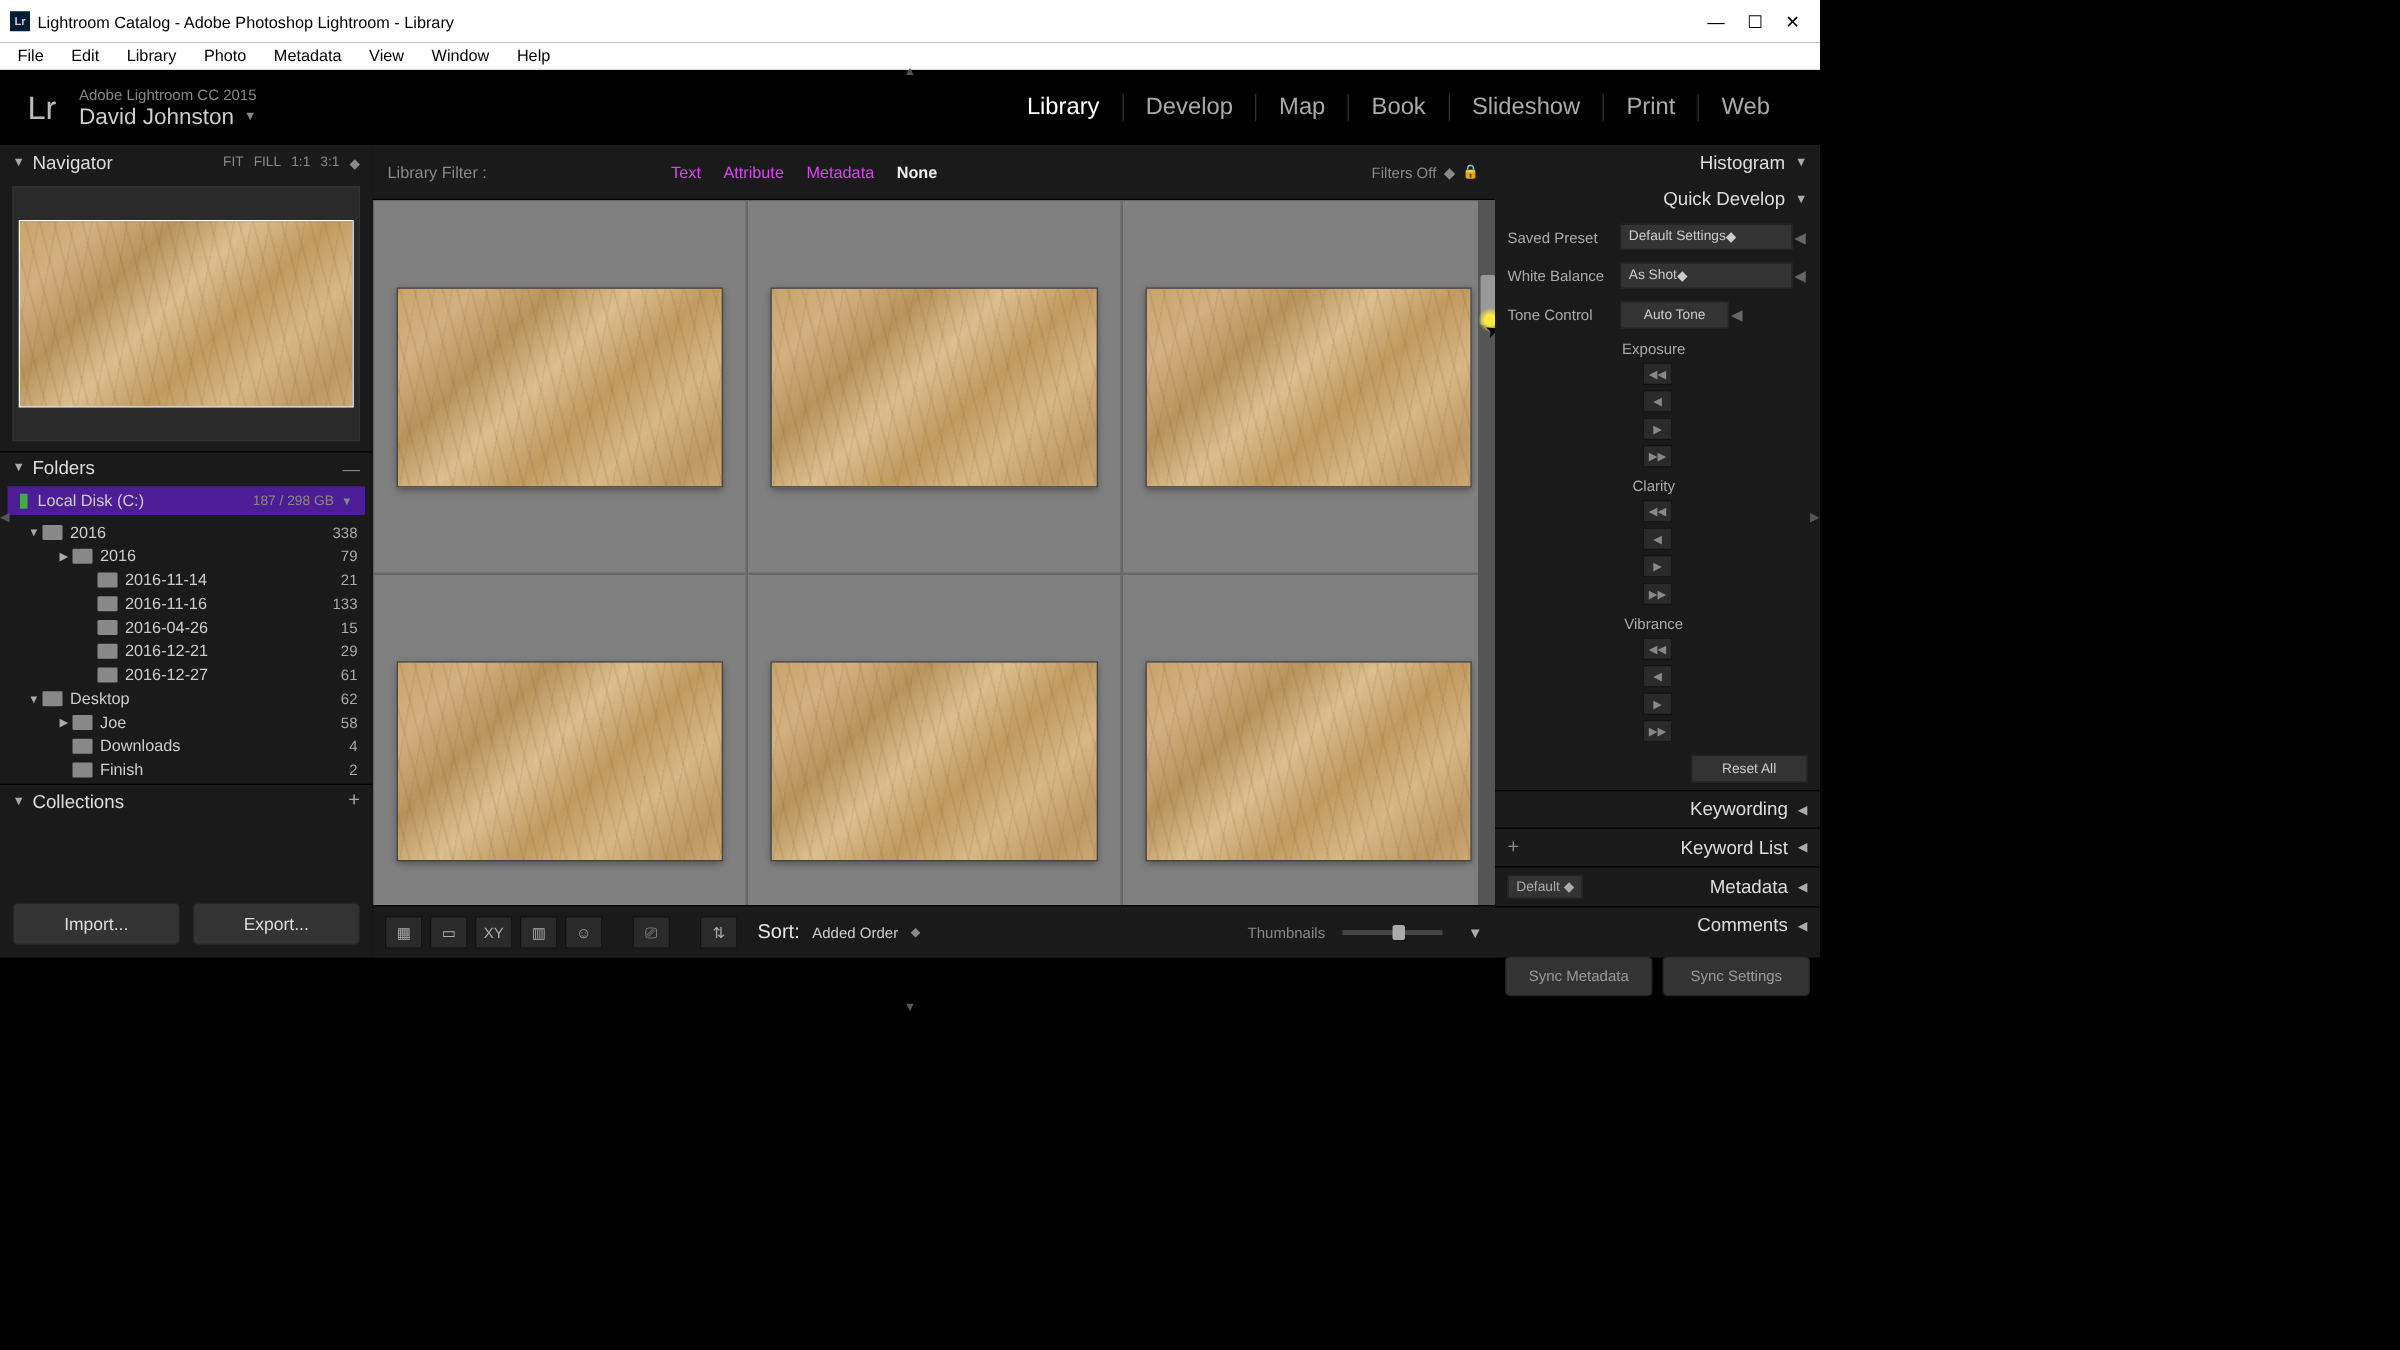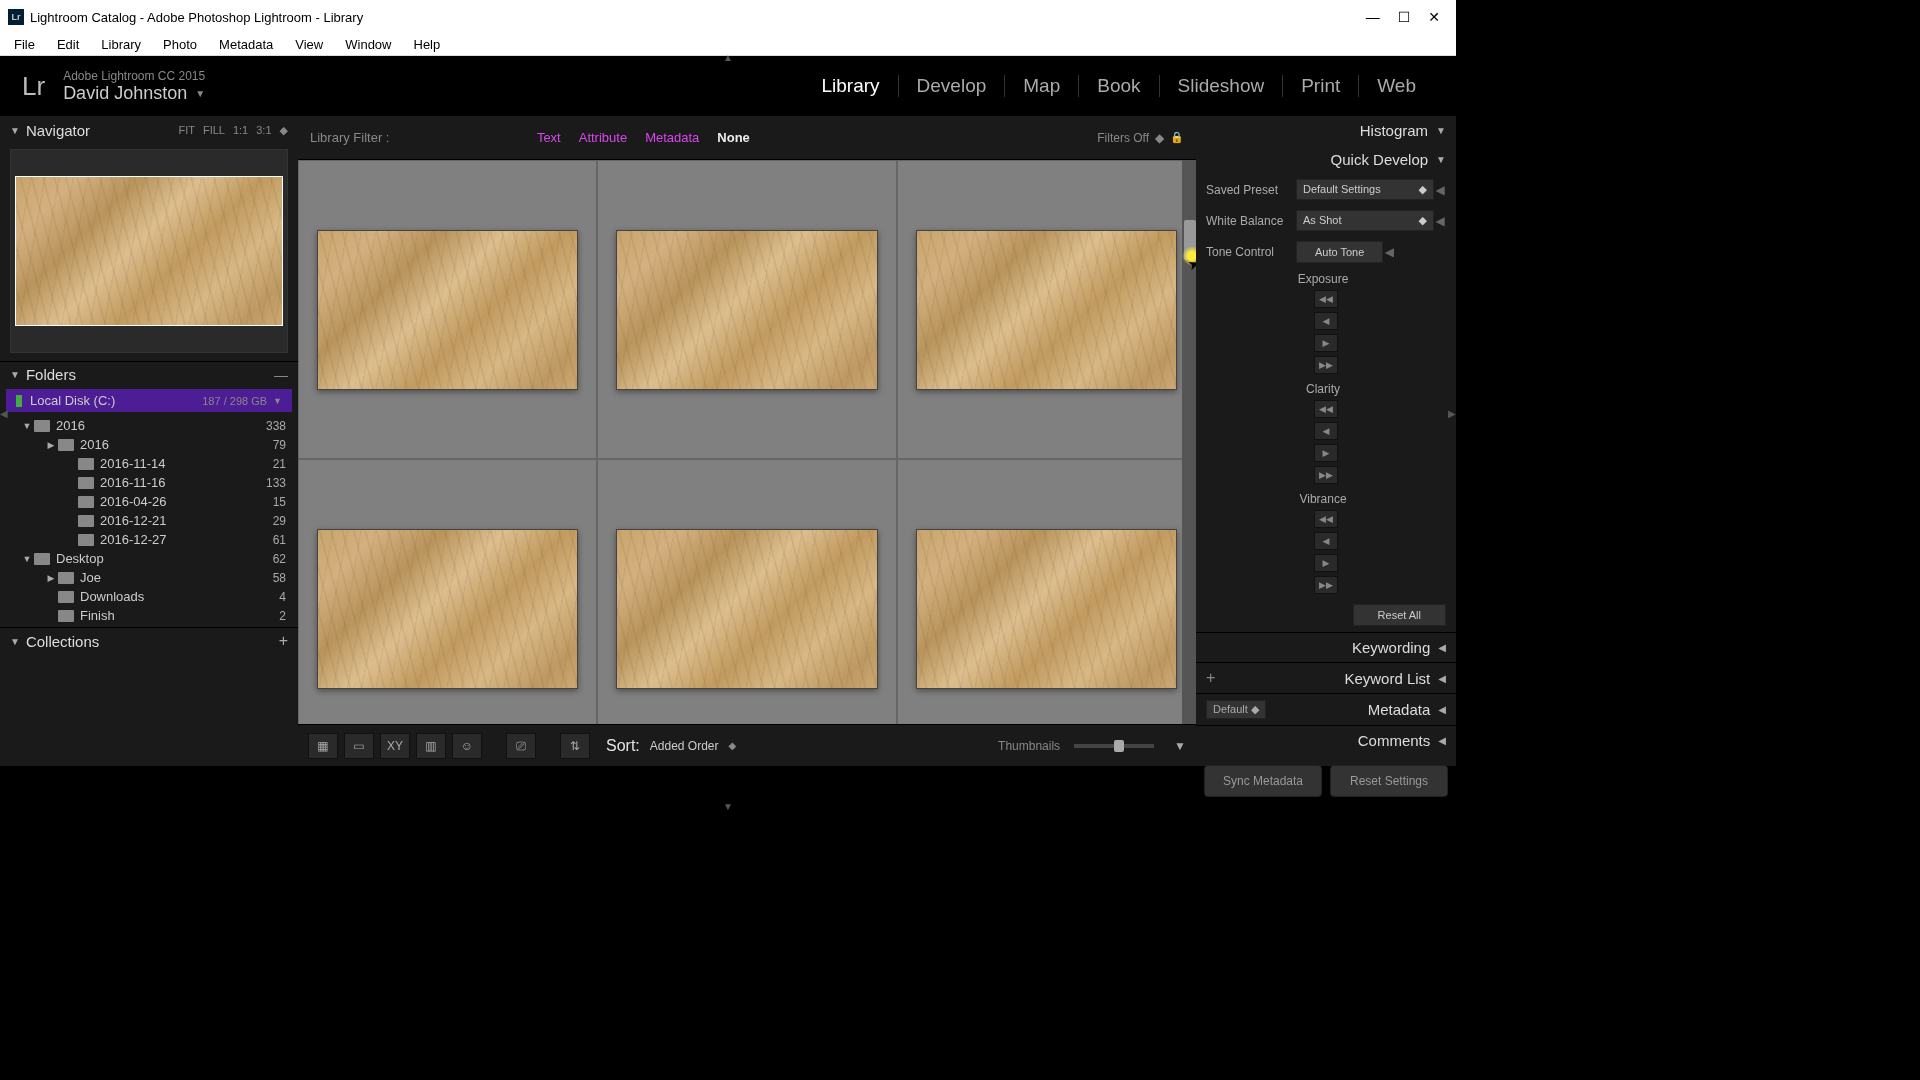--- a/index.html
+++ b/index.html
@@ -97,21 +97,21 @@
 .r-header { display: flex; align-items: center; justify-content: flex-end; padding: 6px 10px; color: #ddd; font-size: 15px; gap: 8px; }
 .r-tri { font-size: 10px; color: #aaa; }
 .histogram-box { margin: 4px 8px; border: 1px solid #333; background: #222; }
 .histogram { height: 100px; position: relative; background: linear-gradient(to top, #333 0%, #222 100%); overflow: hidden; }
 .histo-info { display: flex; justify-content: space-around; padding: 4px 6px; font-size: 11px; color: #aaa; }
 .histo-orig { display: flex; align-items: center; gap: 6px; padding: 4px 8px; font-size: 12px; color: #aaa; }
 .chk { width: 11px; height: 11px; border: 1px solid #666; }
 
 .qd-row { display: flex; align-items: center; padding: 5px 10px; font-size: 12px; color: #aaa; }
 .qd-label { flex: 0 0 90px; }
-.qd-select { flex: 1; background: #333; padding: 3px 6px; font-size: 11px; color: #ccc; display: flex; justify-content: space-between; border: 1px solid #222; }
+.qd-select { flex: 1; background: #333; padding: 3px 6px; font-size: 11px; color: #ccc; display: flex; justify-content: flex-start; border: 1px solid #222; }
 .qd-links { width: 12px; text-align: center; color: #666; }
 
 .adj-row { display: flex; align-items: center; padding: 4px 10px; font-size: 12px; color: #aaa; gap: 4px; justify-content: flex-end; flex-direction: column; }
 .adj-label { margin-right: 6px; }
 .adj-btn { width: 24px; height: 18px; background: #2a2a2a; border: 1px solid #111; font-size: 9px; color: #888; display: flex; align-items: center; justify-content: center; cursor: pointer; }
 .auto-btn { background: #333; padding: 4px 18px; font-size: 11px; color: #ccc; border: 1px solid #222; cursor: pointer; }
 .reset-btn { background: #333; padding: 4px 24px; font-size: 11px; color: #ccc; border: 1px solid #222; cursor: pointer; margin: 6px 10px 6px auto; display: block; width: fit-content; }
 
 .section-row { display: flex; align-items: center; justify-content: flex-end; padding: 6px 10px; color: #ddd; font-size: 15px; gap: 8px; border-top: 1px solid #000; }
 .section-plus { margin-right: auto; color: #888; font-size: 16px; }
@@ -269,20 +269,24 @@
           <span class="count">2</span>
         </div>
       </div>
 
     <div class="collections-header">
       <span class="panel-tri">▼</span>
       <span>Collections</span>
       <span class="plus-btn">+</span>
     </div>
 
+    <div class="left-bottom">
+      <div class="big-btn">Import...</div>
+      <div class="big-btn">Export...</div>
+    </div>
   </div>
 
   <div class="center">
     <div class="filter-bar">
       <span class="filter-label">Library Filter :</span>
       <div class="filter-tabs">
         <span class="filter-tab">Text</span>
         <span class="filter-tab">Attribute</span>
         <span class="filter-tab">Metadata</span>
         <span class="filter-tab active">None</span>
@@ -413,20 +417,20 @@
       <span>Metadata</span>
       <span class="r-tri">◀</span>
     </div>
     <div class="section-row">
       <span>Comments</span>
       <span class="r-tri">◀</span>
     </div>
 
     <div class="right-bottom">
       <div class="sync-btn">Sync Metadata</div>
-      <div class="sync-btn">Reset Settings</div>
+      <div class="sync-btn">Sync Settings</div>
     </div>
   </div>
 </div>
 
 <span class="bottom-chevron">▼</span>
 <span class="side-tab-left">◀</span>
 <span class="side-tab-right">▶</span>
 
 </body></html>

